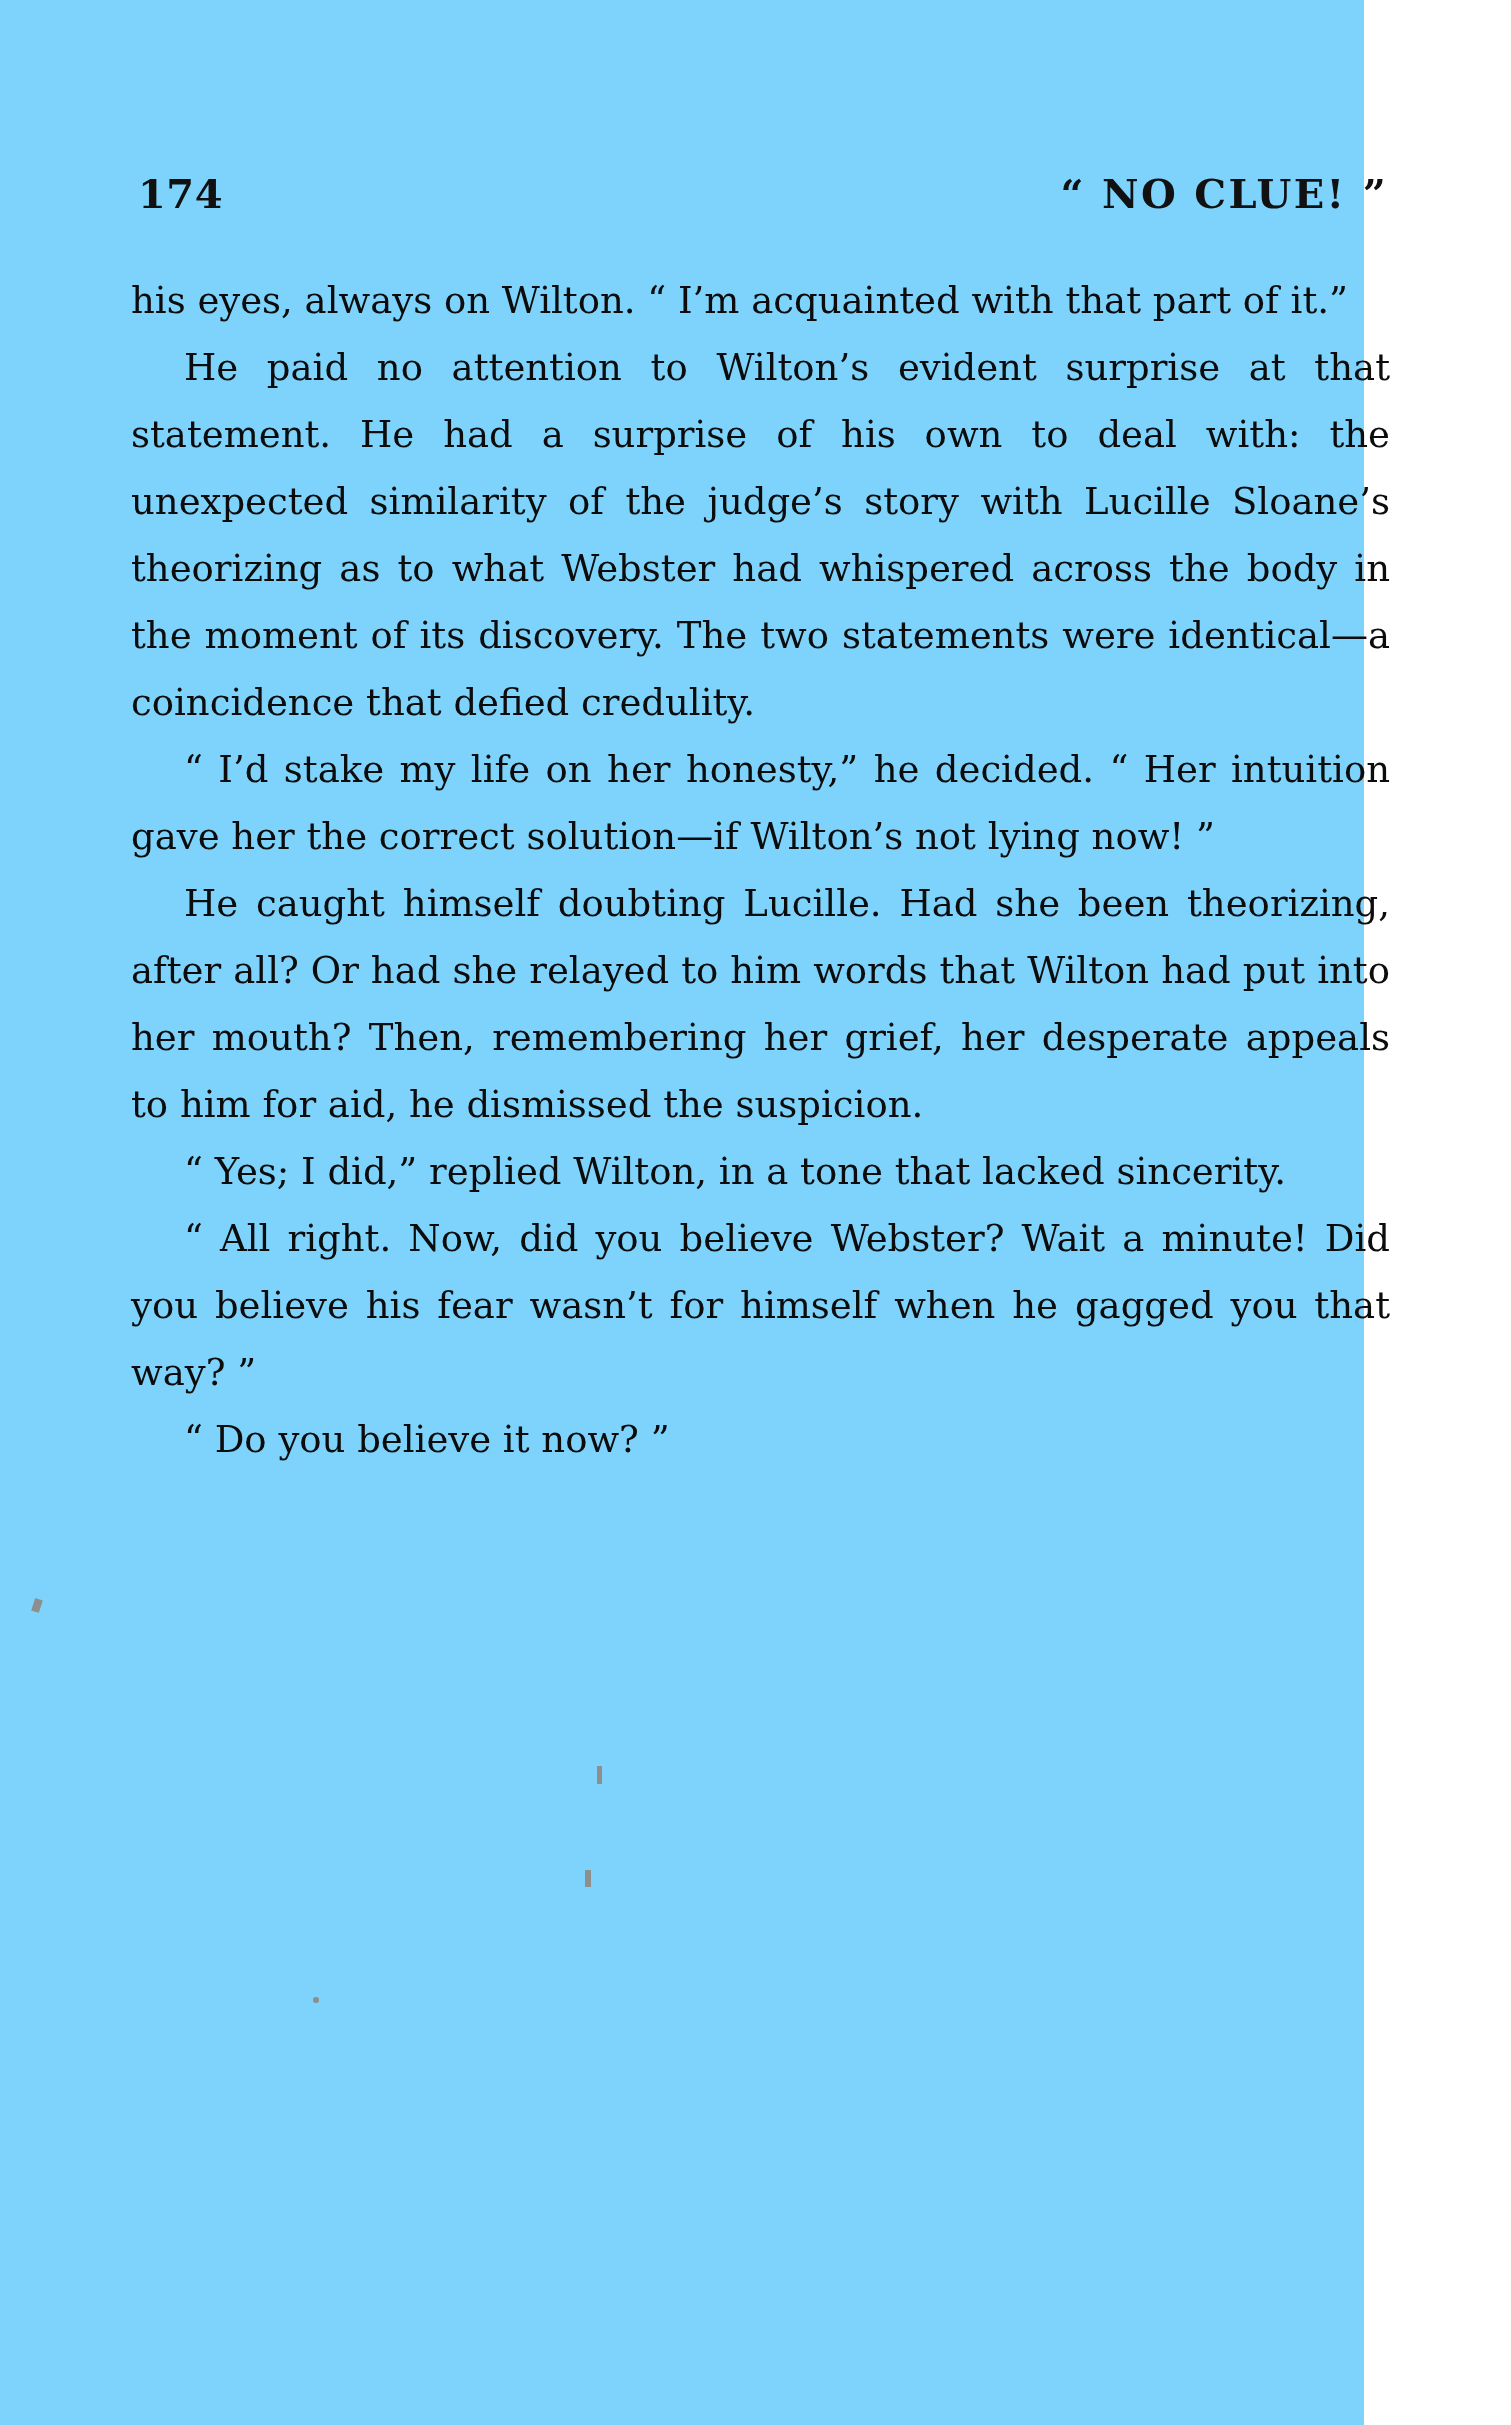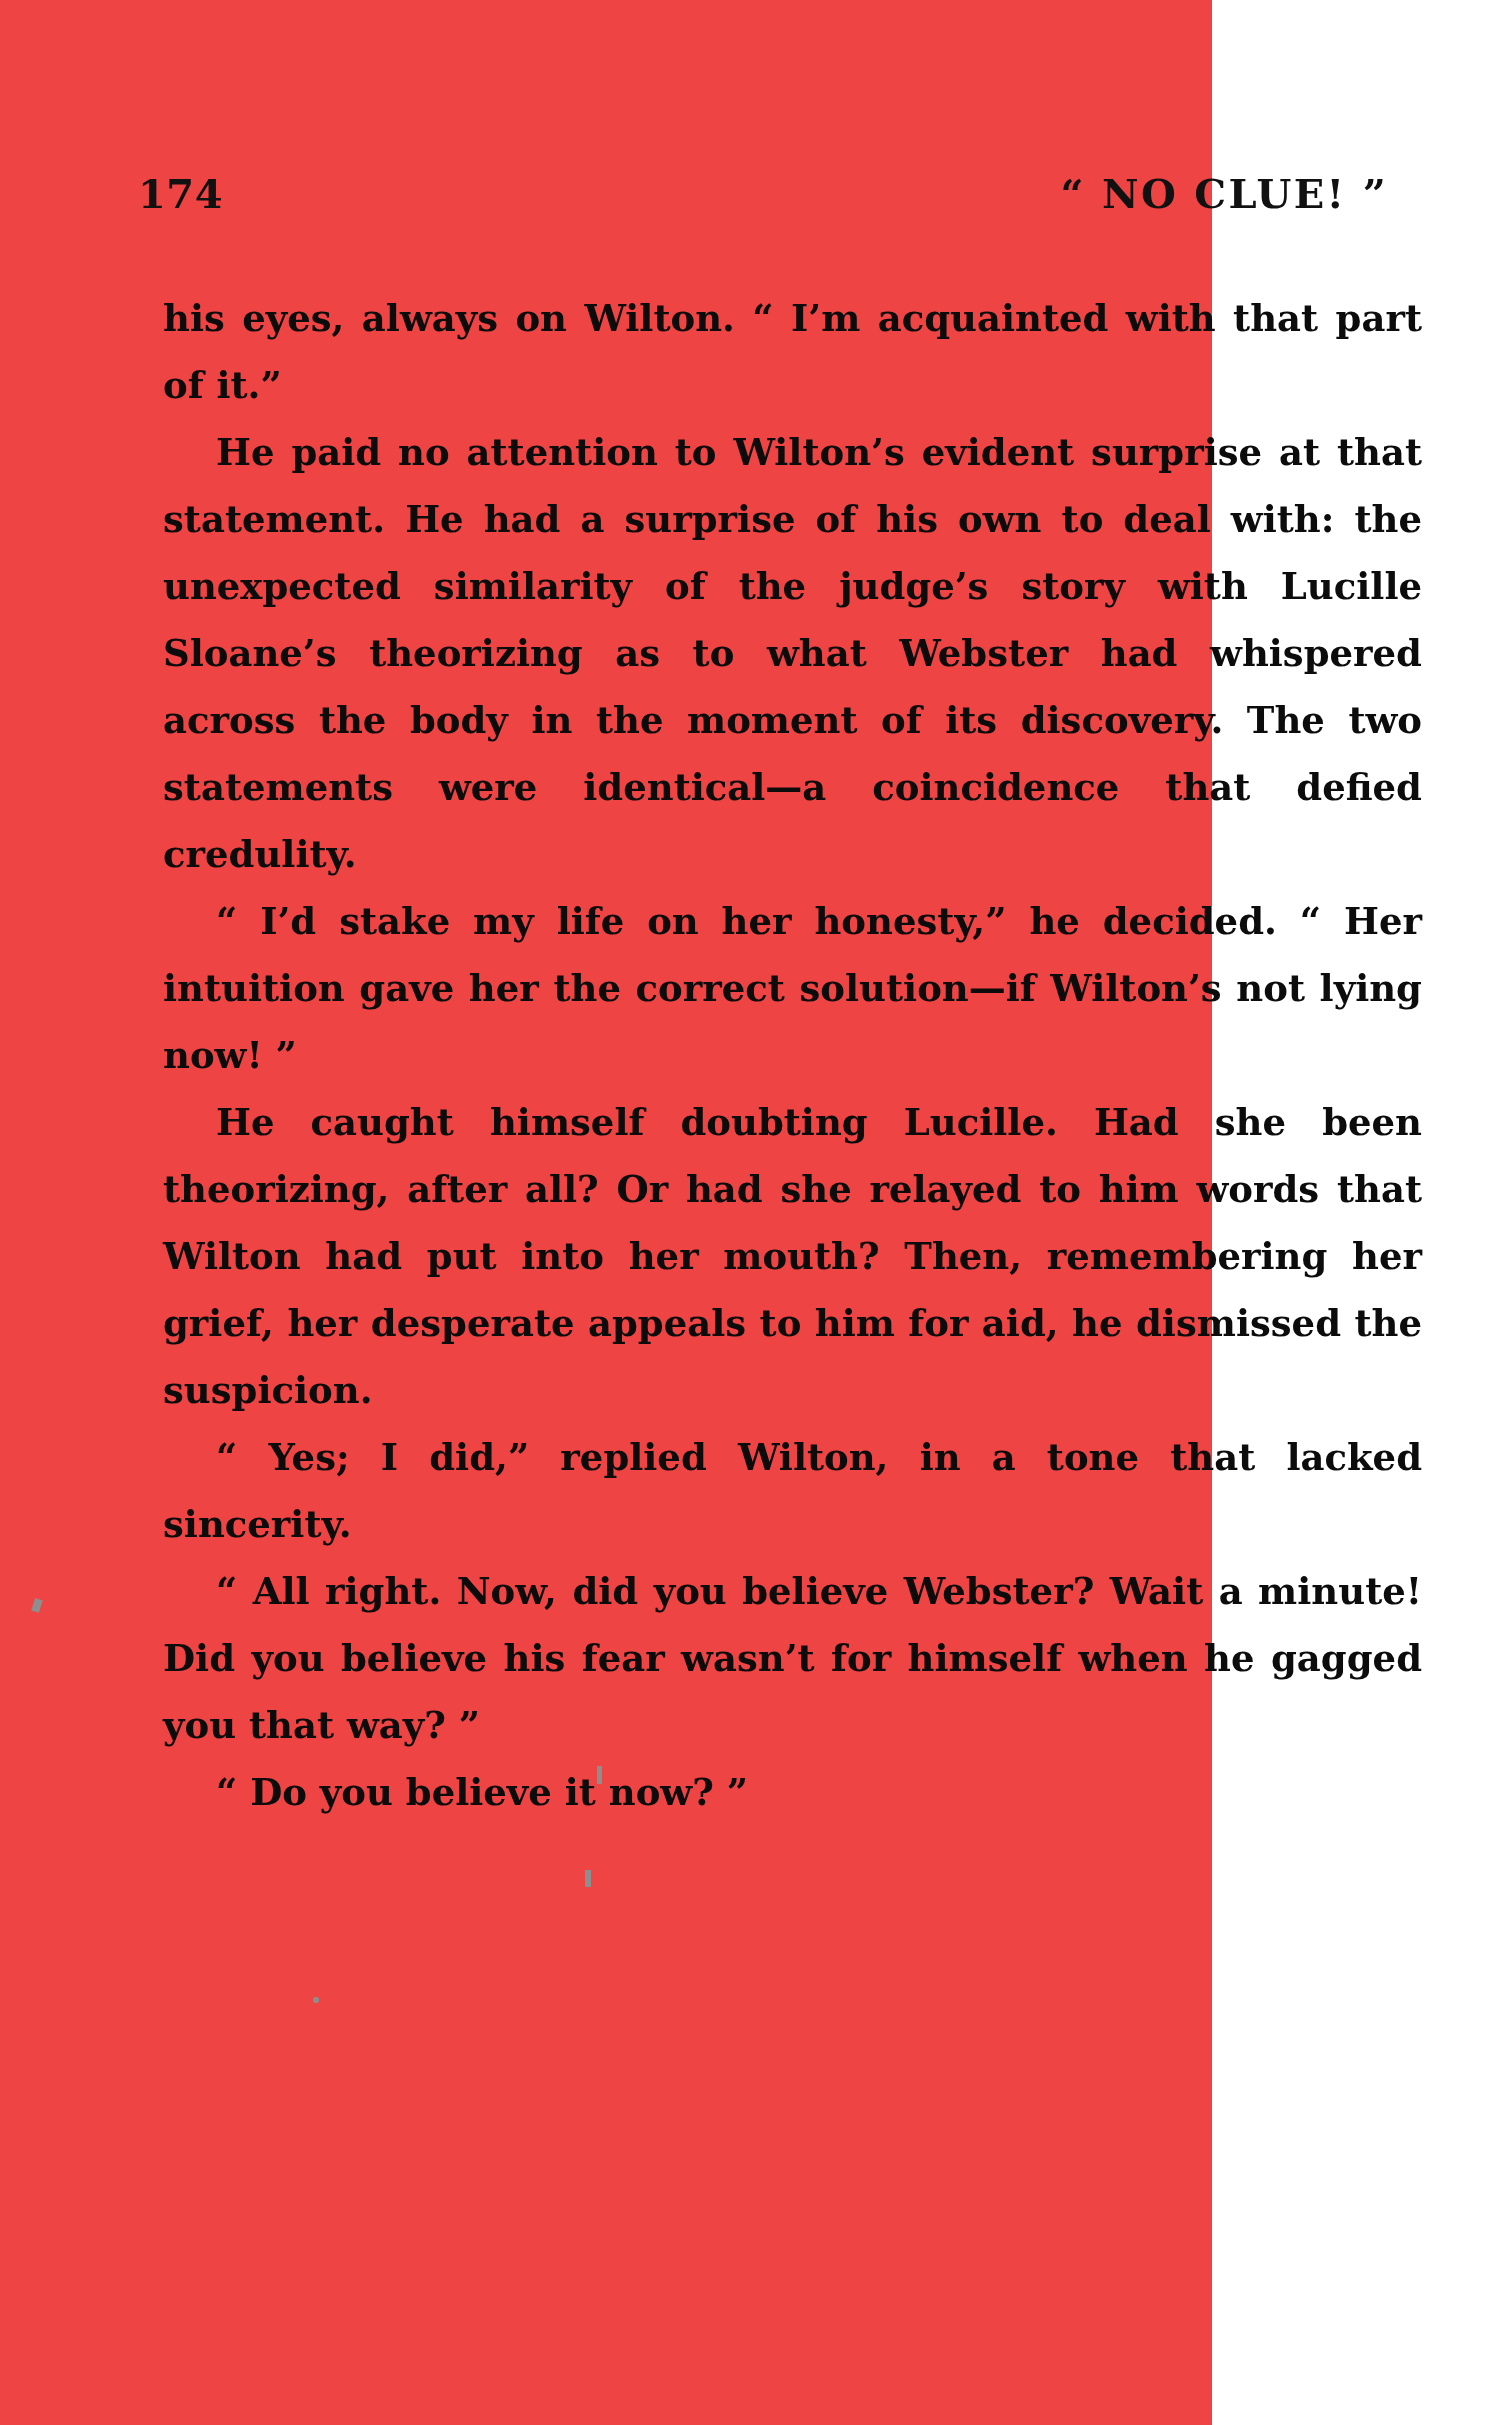--- a/index.html
+++ b/index.html
@@ -12,23 +12,23 @@
     height: 2426px;
     font-family: "Liberation Serif", serif;
     color: #111111;
     position: relative;
     overflow: hidden;
   }
   .page {
     position: absolute;
     left: 0;
     top: 0;
-    width: 1212px;
+    width: 1364px;
     height: 2426px;
-    background: #ef4444;
+    background: #7dd3fc;
   }
   .header {
     position: absolute;
     left: 138px;
     top: 170px;
     width: 1250px;
     height: 55px;
   }
   .folio {
     position: absolute;
@@ -48,29 +48,28 @@
     font-size: 40px;
     font-weight: 700;
     letter-spacing: 2.3px;
     font-family: "DejaVu Serif", serif;
     padding-left: 37px;
     box-sizing: border-box;
   }
   .body-text {
     position: absolute;
     left: 131px;
-    top: 285px;
+    top: 267px;
     width: 1259px;
     font-family: "DejaVu Serif", serif;
     font-size: 37px;
-    font-weight: 700;
+    font-weight: 400;
     line-height: 67px;
     color: #0c0c0c;
     text-align: justify;
-    margin-left: 32px;
   }
   .body-text p {
     margin: 0;
     text-indent: 53px;
     text-align: justify;
     text-justify: inter-word;
   }
   .body-text p.no-indent {
     text-indent: 0;
   }

